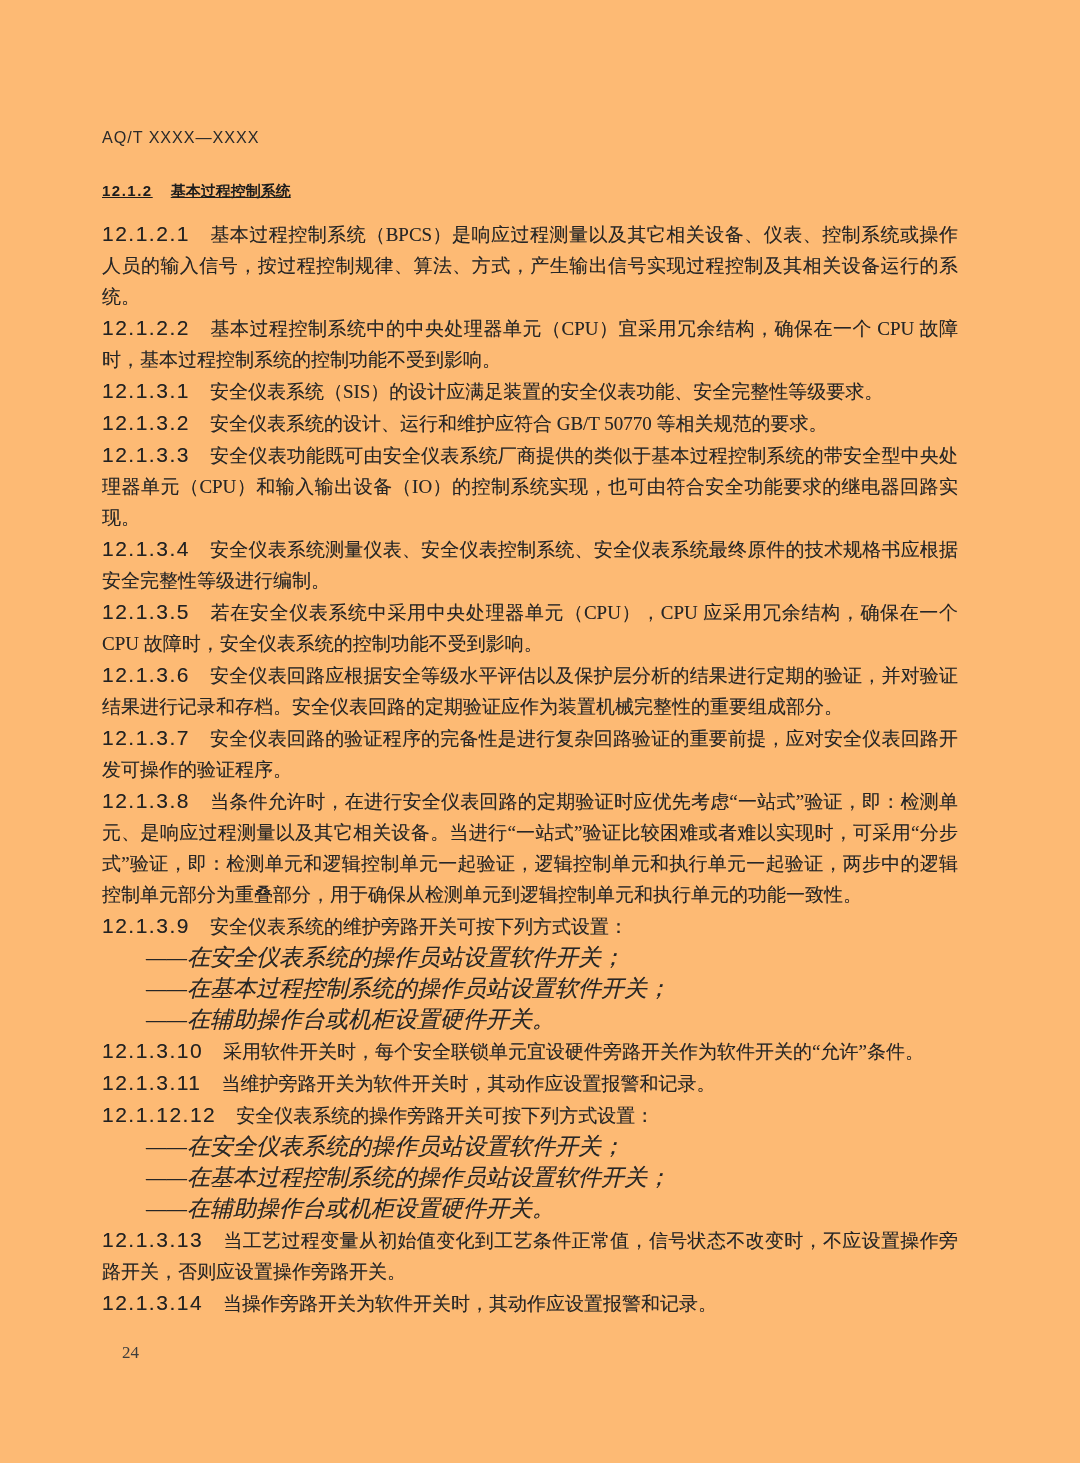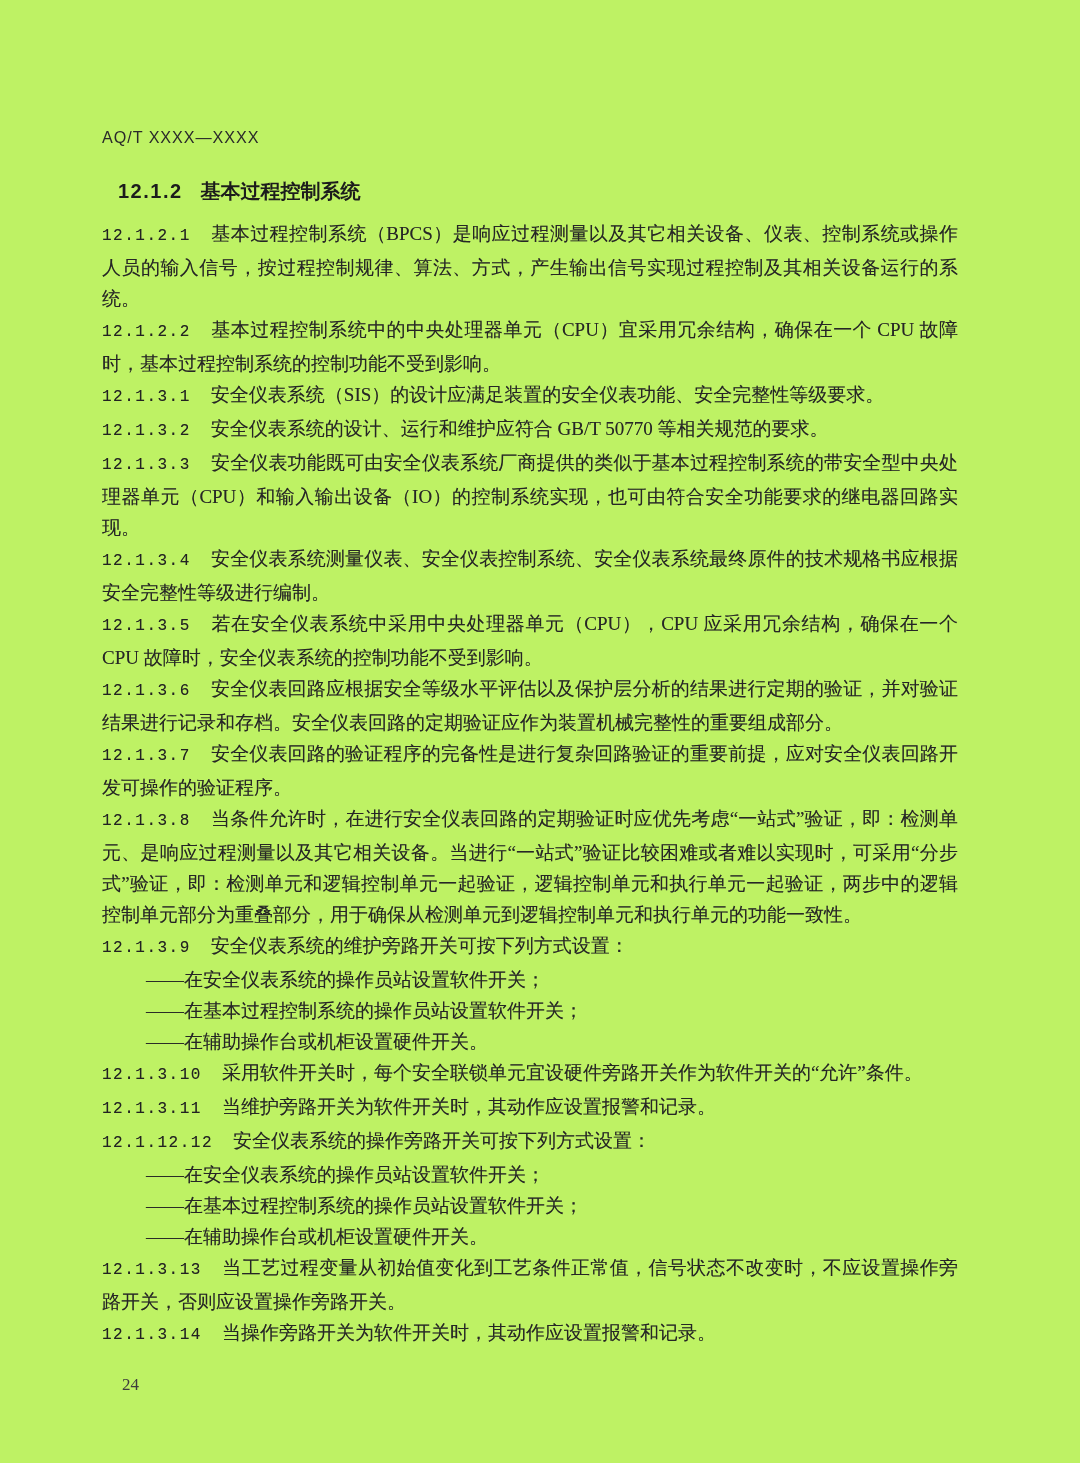--- a/index.html
+++ b/index.html
@@ -1,21 +1,21 @@
 <!DOCTYPE html>
 <html><head>
 <meta charset="utf-8">
 <style>
   * { margin: 0; padding: 0; box-sizing: border-box; }
   html, body { background: #ffffff; }
   .page {
     position: relative;
     width: 1080px;
     height: 1463px;
-    background: #bef264;
+    background: #fdba74;
     overflow: hidden;
     font-family: "Liberation Serif", "DejaVu Serif", serif;
     color: #262626;
   }
   .content {
     padding: 128px 122px 0 102px; 
   }
   
   .running-header {
     font-family: "Liberation Sans", "DejaVu Sans", sans-serif;
@@ -24,52 +24,54 @@
     letter-spacing: 1px;
     color: #2a2a2a;
     transform: scaleX(0.95);
     transform-origin: left center;
     margin-bottom: 30px;
     font-weight: 500;
   }
   
   h3.heading {
     font-family: "Liberation Sans", "DejaVu Sans", sans-serif;
-    font-size: 20px;
+    font-size: 15px;
     line-height: 26px;
     font-weight: bold;
     color: #1c1c1c;
-    margin: 0 0 14px 16px;
+    margin: 0 0 14px 0;
+    text-decoration: underline;
   }
   h3.heading + * { }
   h3.heading .num { margin-right: 18px; letter-spacing: 1.5px; }
   h3.heading.spaced { margin-top: 10px; }
   
   p.clause {
     font-size: 19px;
     line-height: 31px;
     text-align: justify;
     color: #262626;
     text-shadow: 0 0 0.4px rgba(30,30,30,0.35);
   }
   p.clause .num {
-    font-family: Liberation Mono, monospace;
-    font-size: 16px;
+    font-family: Liberation Sans, sans-serif;
+    font-size: 21px;
     letter-spacing: 1.5px;
     margin-right: 20px;
     color: #222222;
   }
   
   p.dash {
-    font-size: 19px;
+    font-size: 23px;
     line-height: 31px;
     padding-left: 44px;
     text-align: justify;
     color: #262626;
     text-shadow: 0 0 0.4px rgba(30,30,30,0.35);
+    font-style: italic;
   }
   
   .page-number {
     margin-top: 24px;
     margin-left: 20px;
     font-size: 17px;
     line-height: 20px;
     color: #3d3d3d;
     font-family: "Liberation Serif", "DejaVu Serif", serif;
   }

